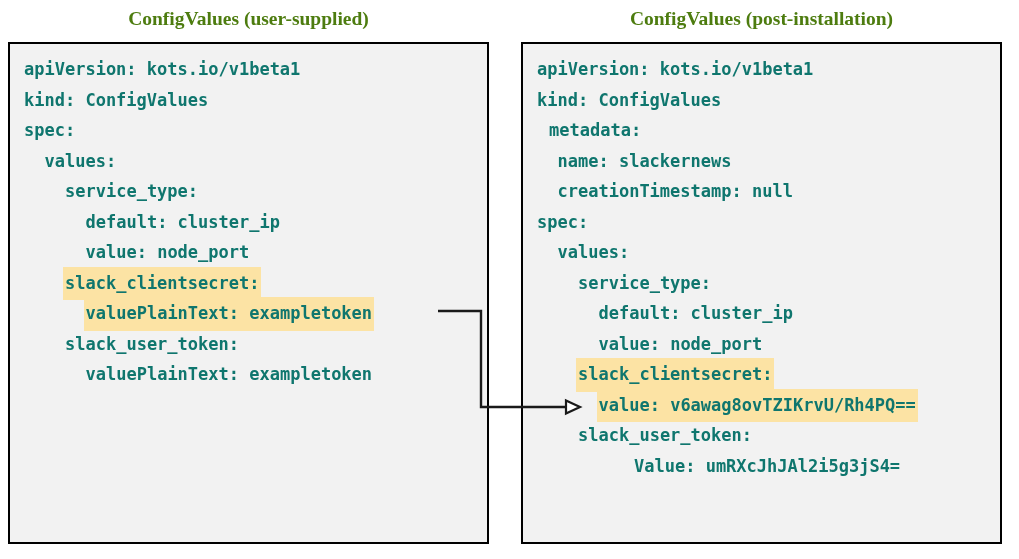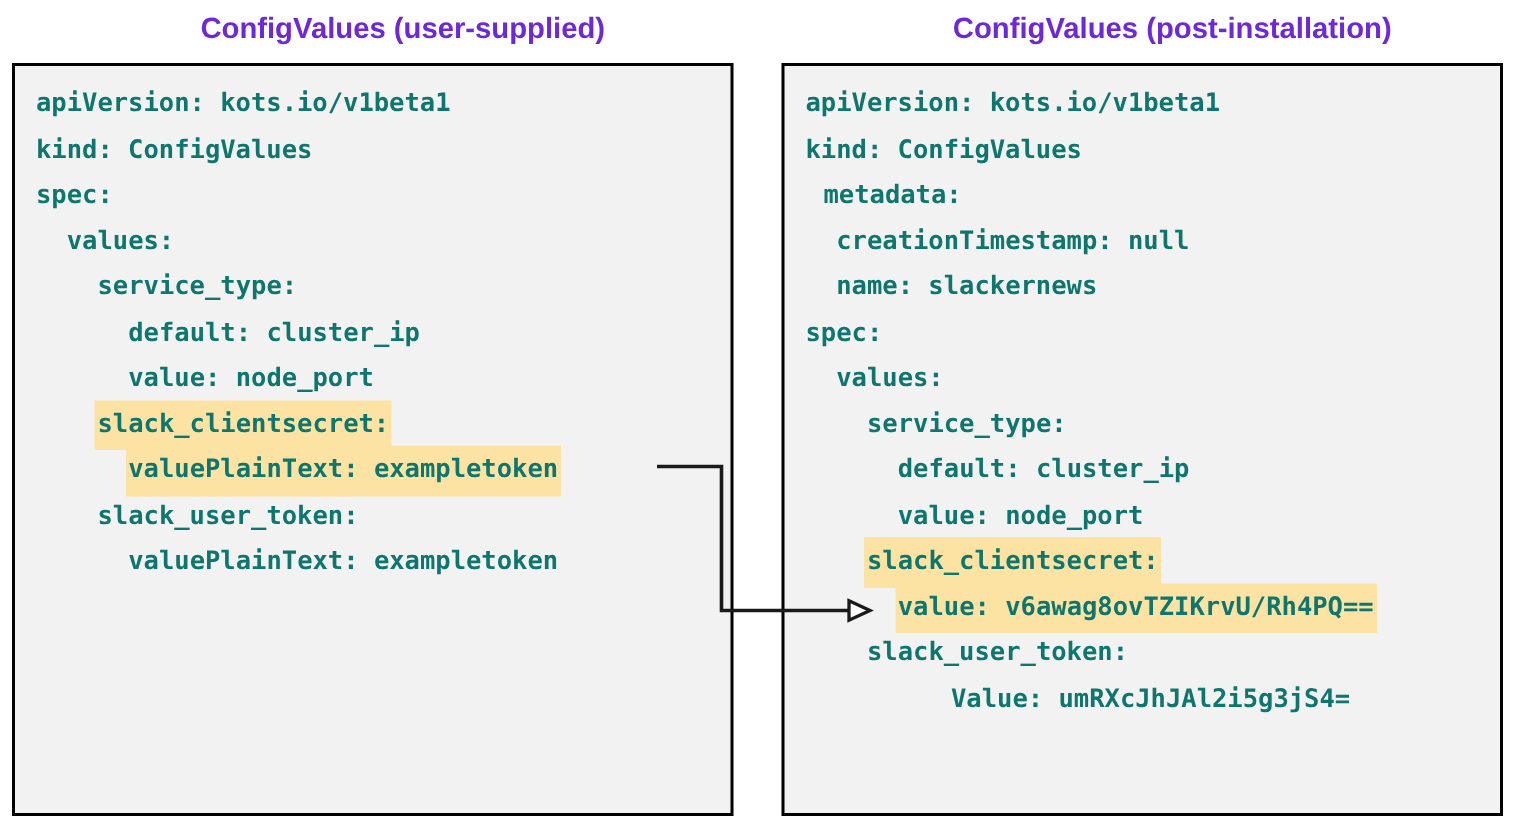--- a/index.html
+++ b/index.html
@@ -23,27 +23,26 @@
   }
   #panel-left  { left: 0px; }
   #panel-right { left: 513px; }
 
   .panel-title {
     position: absolute;
     top: 8px;
     left: 0;
     width: 497px;
     text-align: center;
-    font-family: Liberation Sans, sans-serif;
+    font-family: Liberation Serif, serif;
     font-size: 19.5px;
     font-weight: bold;
     letter-spacing: 0px;
-    color: #6d28d9;
+    color: #4d7c0f;
     white-space: pre;
-    padding-left: 20px;
   }
 
   .code-box {
     position: absolute;
     top: 42px;
     left: 8px;
     width: 481px;
     height: 502px;
     box-sizing: border-box;
     border: 2px solid #000000;
@@ -108,22 +107,22 @@
   </div>
 </div>
 
 <div class="panel" id="panel-right">
   <div class="panel-title">ConfigValues (post-installation)</div>
   <div class="code-box">
     <div class="code-lines" id="lines-right">
         <div class="code-line"><span class="txt" style="margin-left: 0px;">apiVersion: kots.io/v1beta1</span></div>
         <div class="code-line"><span class="txt" style="margin-left: 0px;">kind: ConfigValues</span></div>
         <div class="code-line"><span class="txt" style="margin-left: 12px;">metadata:</span></div>
+        <div class="code-line"><span class="txt" style="margin-left: 20.5px;">name: slackernews</span></div>
         <div class="code-line"><span class="txt" style="margin-left: 20.5px;">creationTimestamp: null</span></div>
-        <div class="code-line"><span class="txt" style="margin-left: 20.5px;">name: slackernews</span></div>
         <div class="code-line"><span class="txt" style="margin-left: 0px;">spec:</span></div>
         <div class="code-line"><span class="txt" style="margin-left: 20.5px;">values:</span></div>
         <div class="code-line"><span class="txt" style="margin-left: 41px;">service_type:</span></div>
         <div class="code-line"><span class="txt" style="margin-left: 61.5px;">default: cluster_ip</span></div>
         <div class="code-line"><span class="txt" style="margin-left: 61.5px;">value: node_port</span></div>
         <div class="code-line hl"><span class="txt" style="margin-left: 41px;">slack_clientsecret:</span></div>
         <div class="code-line hl"><span class="txt" style="margin-left: 61.5px;">value: v6awag8ovTZIKrvU/Rh4PQ==</span></div>
         <div class="code-line"><span class="txt" style="margin-left: 41px;">slack_user_token:</span></div>
         <div class="code-line"><span class="txt" style="margin-left: 97px; text-align: center;">Value: umRXcJhJAl2i5g3jS4=</span></div>
       </div>

